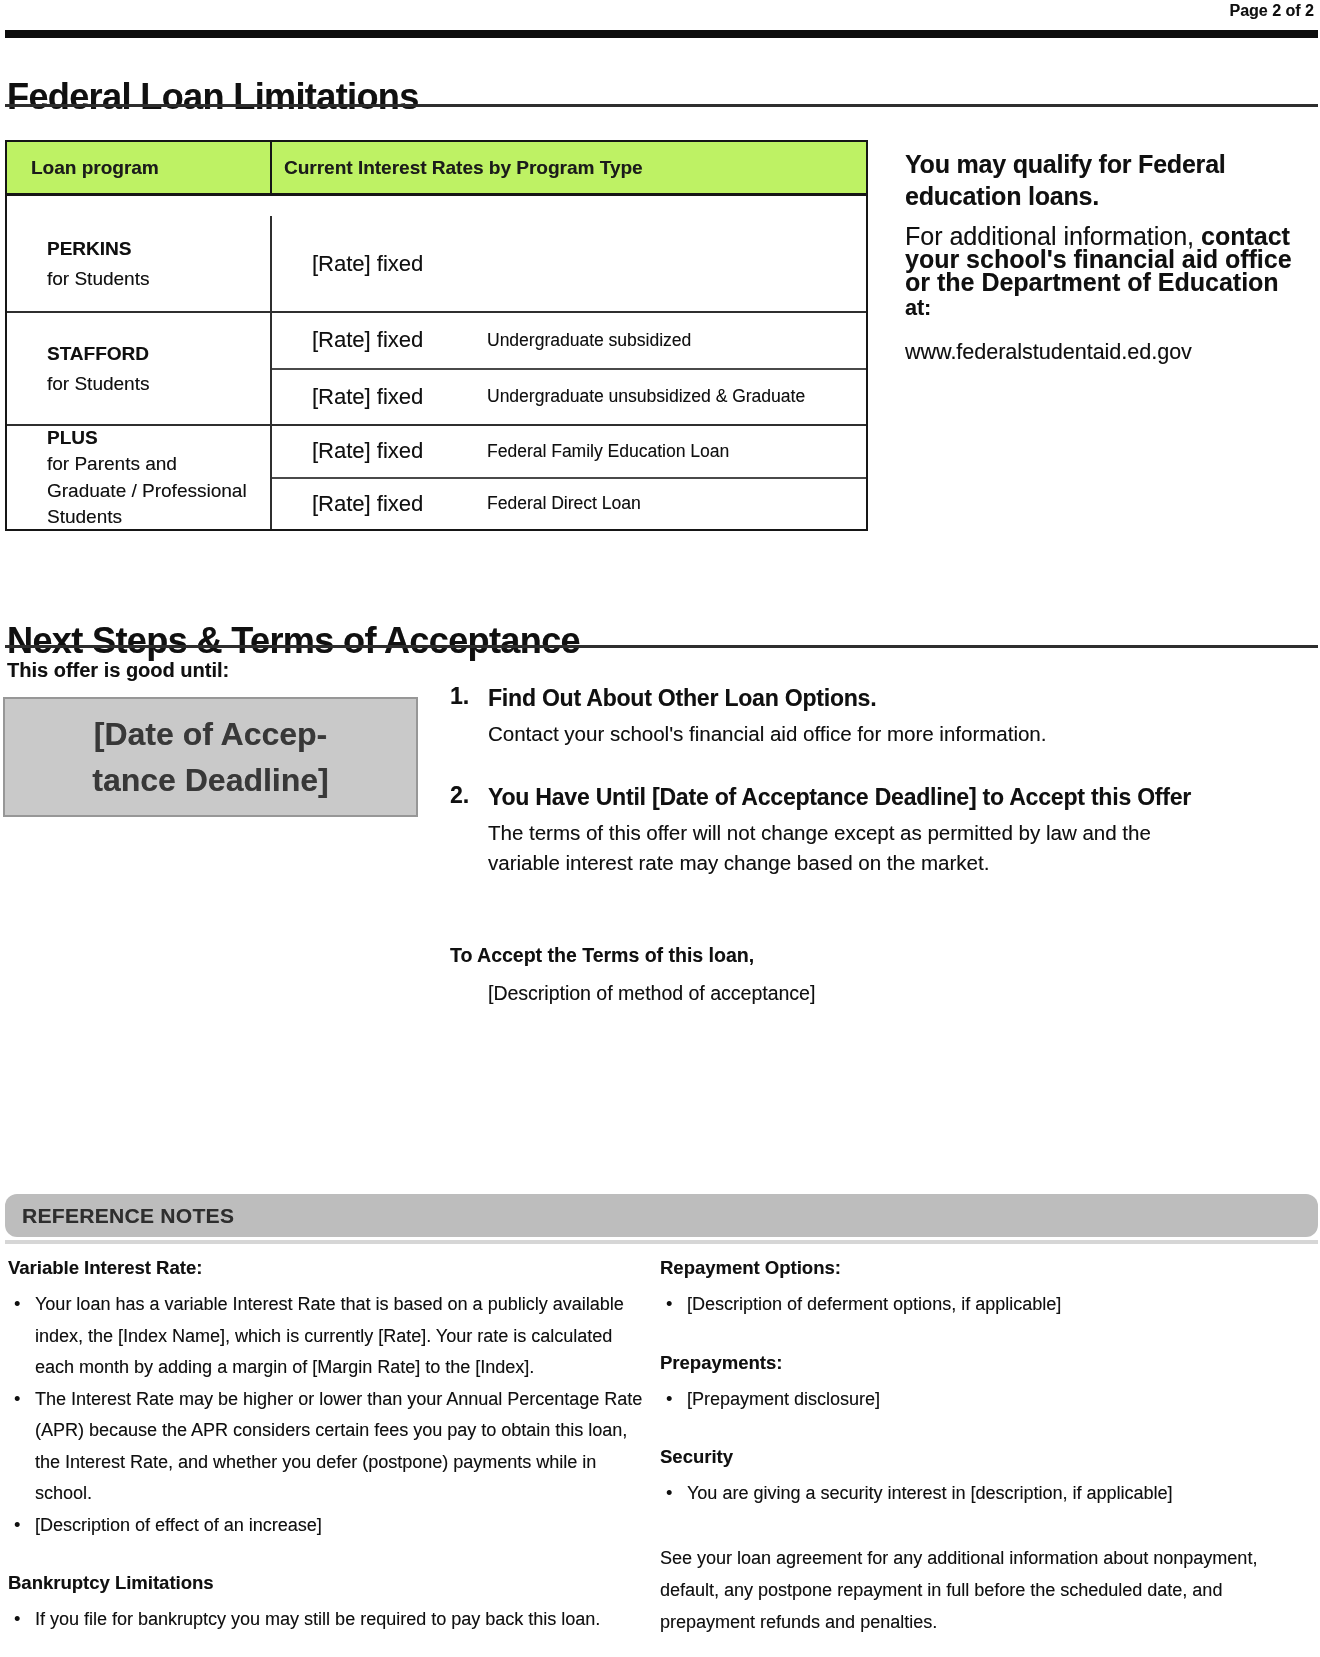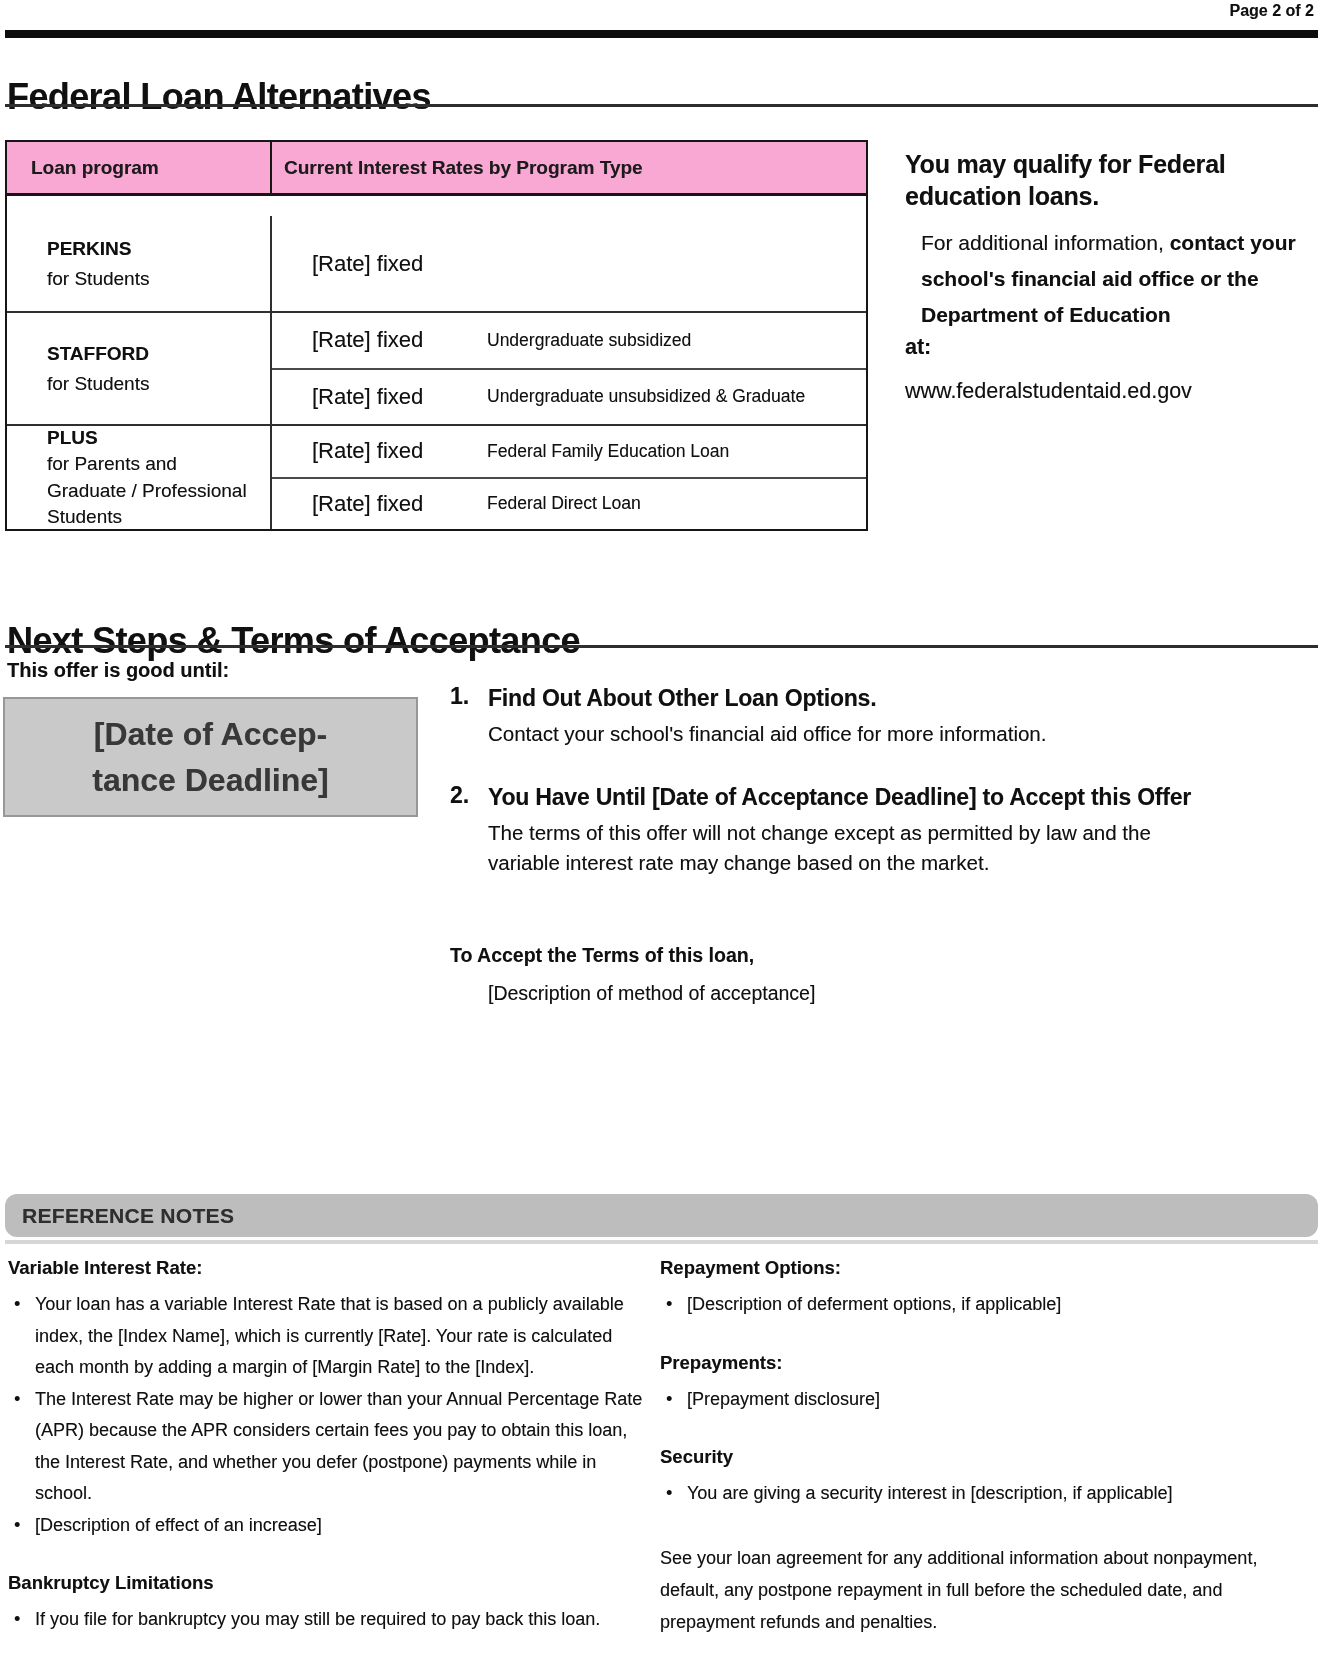--- a/index.html
+++ b/index.html
@@ -12,21 +12,21 @@
   
   .page-number { position:absolute; top:2px; right:6px; font-size:16px; font-weight:bold; }
   .rule-thick  { position:absolute; left:5px; right:2px; top:30px; height:8px; background:#0d0d0d; }
   .h1 { position:absolute; left:7px; font-size:36px; font-weight:bold; letter-spacing:-0.6px; white-space:nowrap; }
   .h1-fla { top:52px; }
   .rule-thin { position:absolute; left:5px; right:2px; height:3px; background:#2e2e2e; }
   .rule-fla { top:104px; }
 
   
   .loan-table { position:absolute; left:5px; top:140px; width:863px; border:2px solid #161616; box-sizing:border-box; }
-  .t-header { display:flex; height:54px; background:#f9a8d4; border-bottom:3px solid #161616; box-sizing:border-box; }
+  .t-header { display:flex; height:54px; background:#bef264; border-bottom:3px solid #161616; box-sizing:border-box; }
   .t-h-cell { font-weight:bold; font-size:19px; display:flex; align-items:center; box-sizing:border-box; color:#1b1b1b; }
   .t-h-cell.c1 { width:265px; padding-left:24px; border-right:2px solid #161616; }
   .t-h-cell.c2 { flex:1; padding-left:12px; }
   .t-row { display:flex; box-sizing:border-box; }
   .t-row + .t-row { border-top:2px solid #2f2f2f; }
   .t-row.r1 { height:95px;margin-top:20px; }
   .t-row.r2 { height:113px; }
   .t-row.r3 { height:105px; }
   .t-cell-left { width:265px; box-sizing:border-box; border-right:2px solid #2f2f2f;
                  padding-left:40px; padding-right:8px; font-size:19px;
@@ -36,21 +36,21 @@
   .prog-name { font-weight:bold; }
   .t-cell-right { flex:1; display:flex; flex-direction:column; }
   .sub-row { flex:1; display:flex; align-items:center;padding-left:14px; }
   .sub-row + .sub-row { border-top:2px solid #4a4a4a; }
   .rate  { font-size:22px; width:175px; margin-left:26px; white-space:nowrap; }
   .rtype { font-size:17.5px; white-space:nowrap; }
 
   
   .sidebar { position:absolute; left:905px; top:148px; width:414px; }
   .sb-head { font-size:25px; font-weight:bold; line-height:32px; letter-spacing:-0.2px; }
-  .sb-para { margin-top:13px; font-size:21px; line-height:36px;margin-left:16px; }
+  .sb-para { margin-top:13px; font-size:25px; line-height:23px; }
   .sb-bold { font-weight:bold; }
   .sb-at   { font-size:21.5px; line-height:29px; font-weight:bold; }
   .sb-url  { margin-top:17px; font-size:21.5px; }
 
   
   .h1-ns { top:596px; }
   .rule-ns { top:645px; }
   .offer-label { position:absolute; left:7px; top:659px; font-size:20px; font-weight:bold; }
   .deadline-box { position:absolute; left:3px; top:697px; width:415px; height:120px;
                   background:#c9c9c9; border:2px solid #979797; box-sizing:border-box;
@@ -84,21 +84,21 @@
   .note-closing { margin-top:32px; line-height:32px; }
 </style>
 </head>
 <body>
 
 <div class="page">
 
   <div class="page-number">Page 2 of 2</div>
   <div class="rule-thick"></div>
 
-  <h1 class="h1 h1-fla">Federal Loan Alternatives</h1>
+  <h1 class="h1 h1-fla">Federal Loan Limitations</h1>
   <div class="rule-thin rule-fla"></div>
 
   <div class="loan-table">
     <div class="t-header">
       <div class="t-h-cell c1">Loan program</div>
       <div class="t-h-cell c2">Current Interest Rates by Program Type</div>
     </div>
 
     <div class="t-row r1">
       <div class="t-cell-left">

